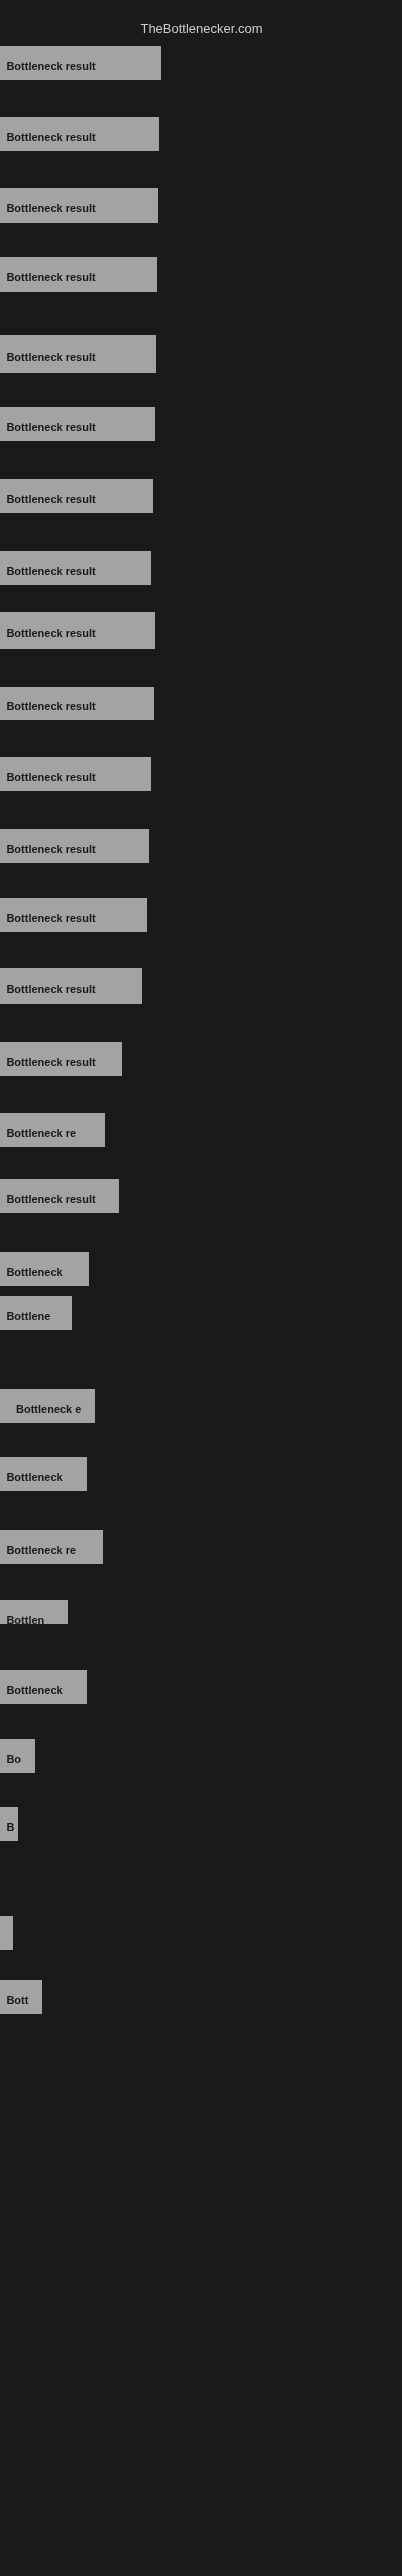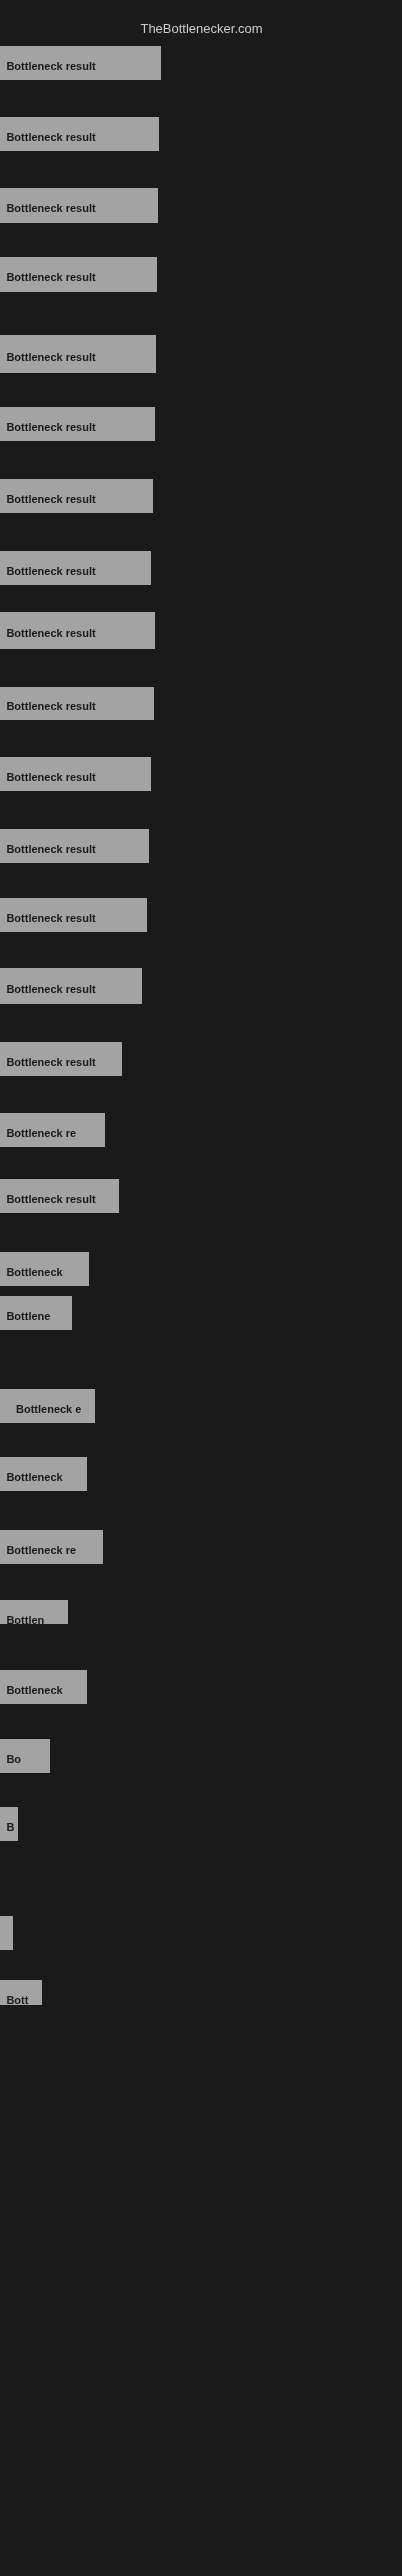--- a/index.html
+++ b/index.html
@@ -58,17 +58,17 @@
 <div class="bottleneck-item" style="top: 1042px; width: 122px; height: 34px; line-height: 34px;">Bottleneck result</div>
 <div class="bottleneck-item" style="top: 1113px; width: 105px; height: 34px; line-height: 34px;">Bottleneck re</div>
 <div class="bottleneck-item" style="top: 1179px; width: 119px; height: 34px; line-height: 34px;">Bottleneck result</div>
 <div class="bottleneck-item" style="top: 1252px; width: 89px; height: 34px; line-height: 34px;">Bottleneck</div>
 <div class="bottleneck-item" style="top: 1260px; width: 72px; height: 34px; line-height: 34px; margin-top: 36px;">Bottlene</div>
 <div class="bottleneck-item" style="top: 1389px; width: 95px; height: 34px; line-height: 34px; padding-left: 16px;">Bottleneck e</div>
 <div class="bottleneck-item" style="top: 1457px; width: 87px; height: 34px; line-height: 34px;">Bottleneck</div>
 <div class="bottleneck-item" style="top: 1530px; width: 103px; height: 34px; line-height: 34px;">Bottleneck re</div>
 <div class="bottleneck-item" style="top: 1600px; width: 68px; height: 24px; line-height: 34px;">Bottlen</div>
 <div class="bottleneck-item" style="top: 1670px; width: 87px; height: 34px; line-height: 34px;">Bottleneck</div>
-<div class="bottleneck-item" style="top: 1739px; width: 50px; height: 34px; line-height: 34px;">Bo</div>
+<div class="bottleneck-item" style="top: 1739px; width: 35px; height: 34px; line-height: 34px;">Bo</div>
 <div class="bottleneck-item" style="top: 1807px; width: 17.7px; height: 34px; line-height: 34px;">B</div>
 <div class="bottleneck-item" style="top: 1916px; width: 8px; height: 34px; line-height: 34px;"></div>
-<div class="bottleneck-item" style="top: 1980px; width: 42px; height: 25px; line-height: 34px;">Bott</div>
+<div class="bottleneck-item" style="top: 1980px; width: 42px; height: 34px; line-height: 34px;">Bott</div>
 
 
 </body></html>

